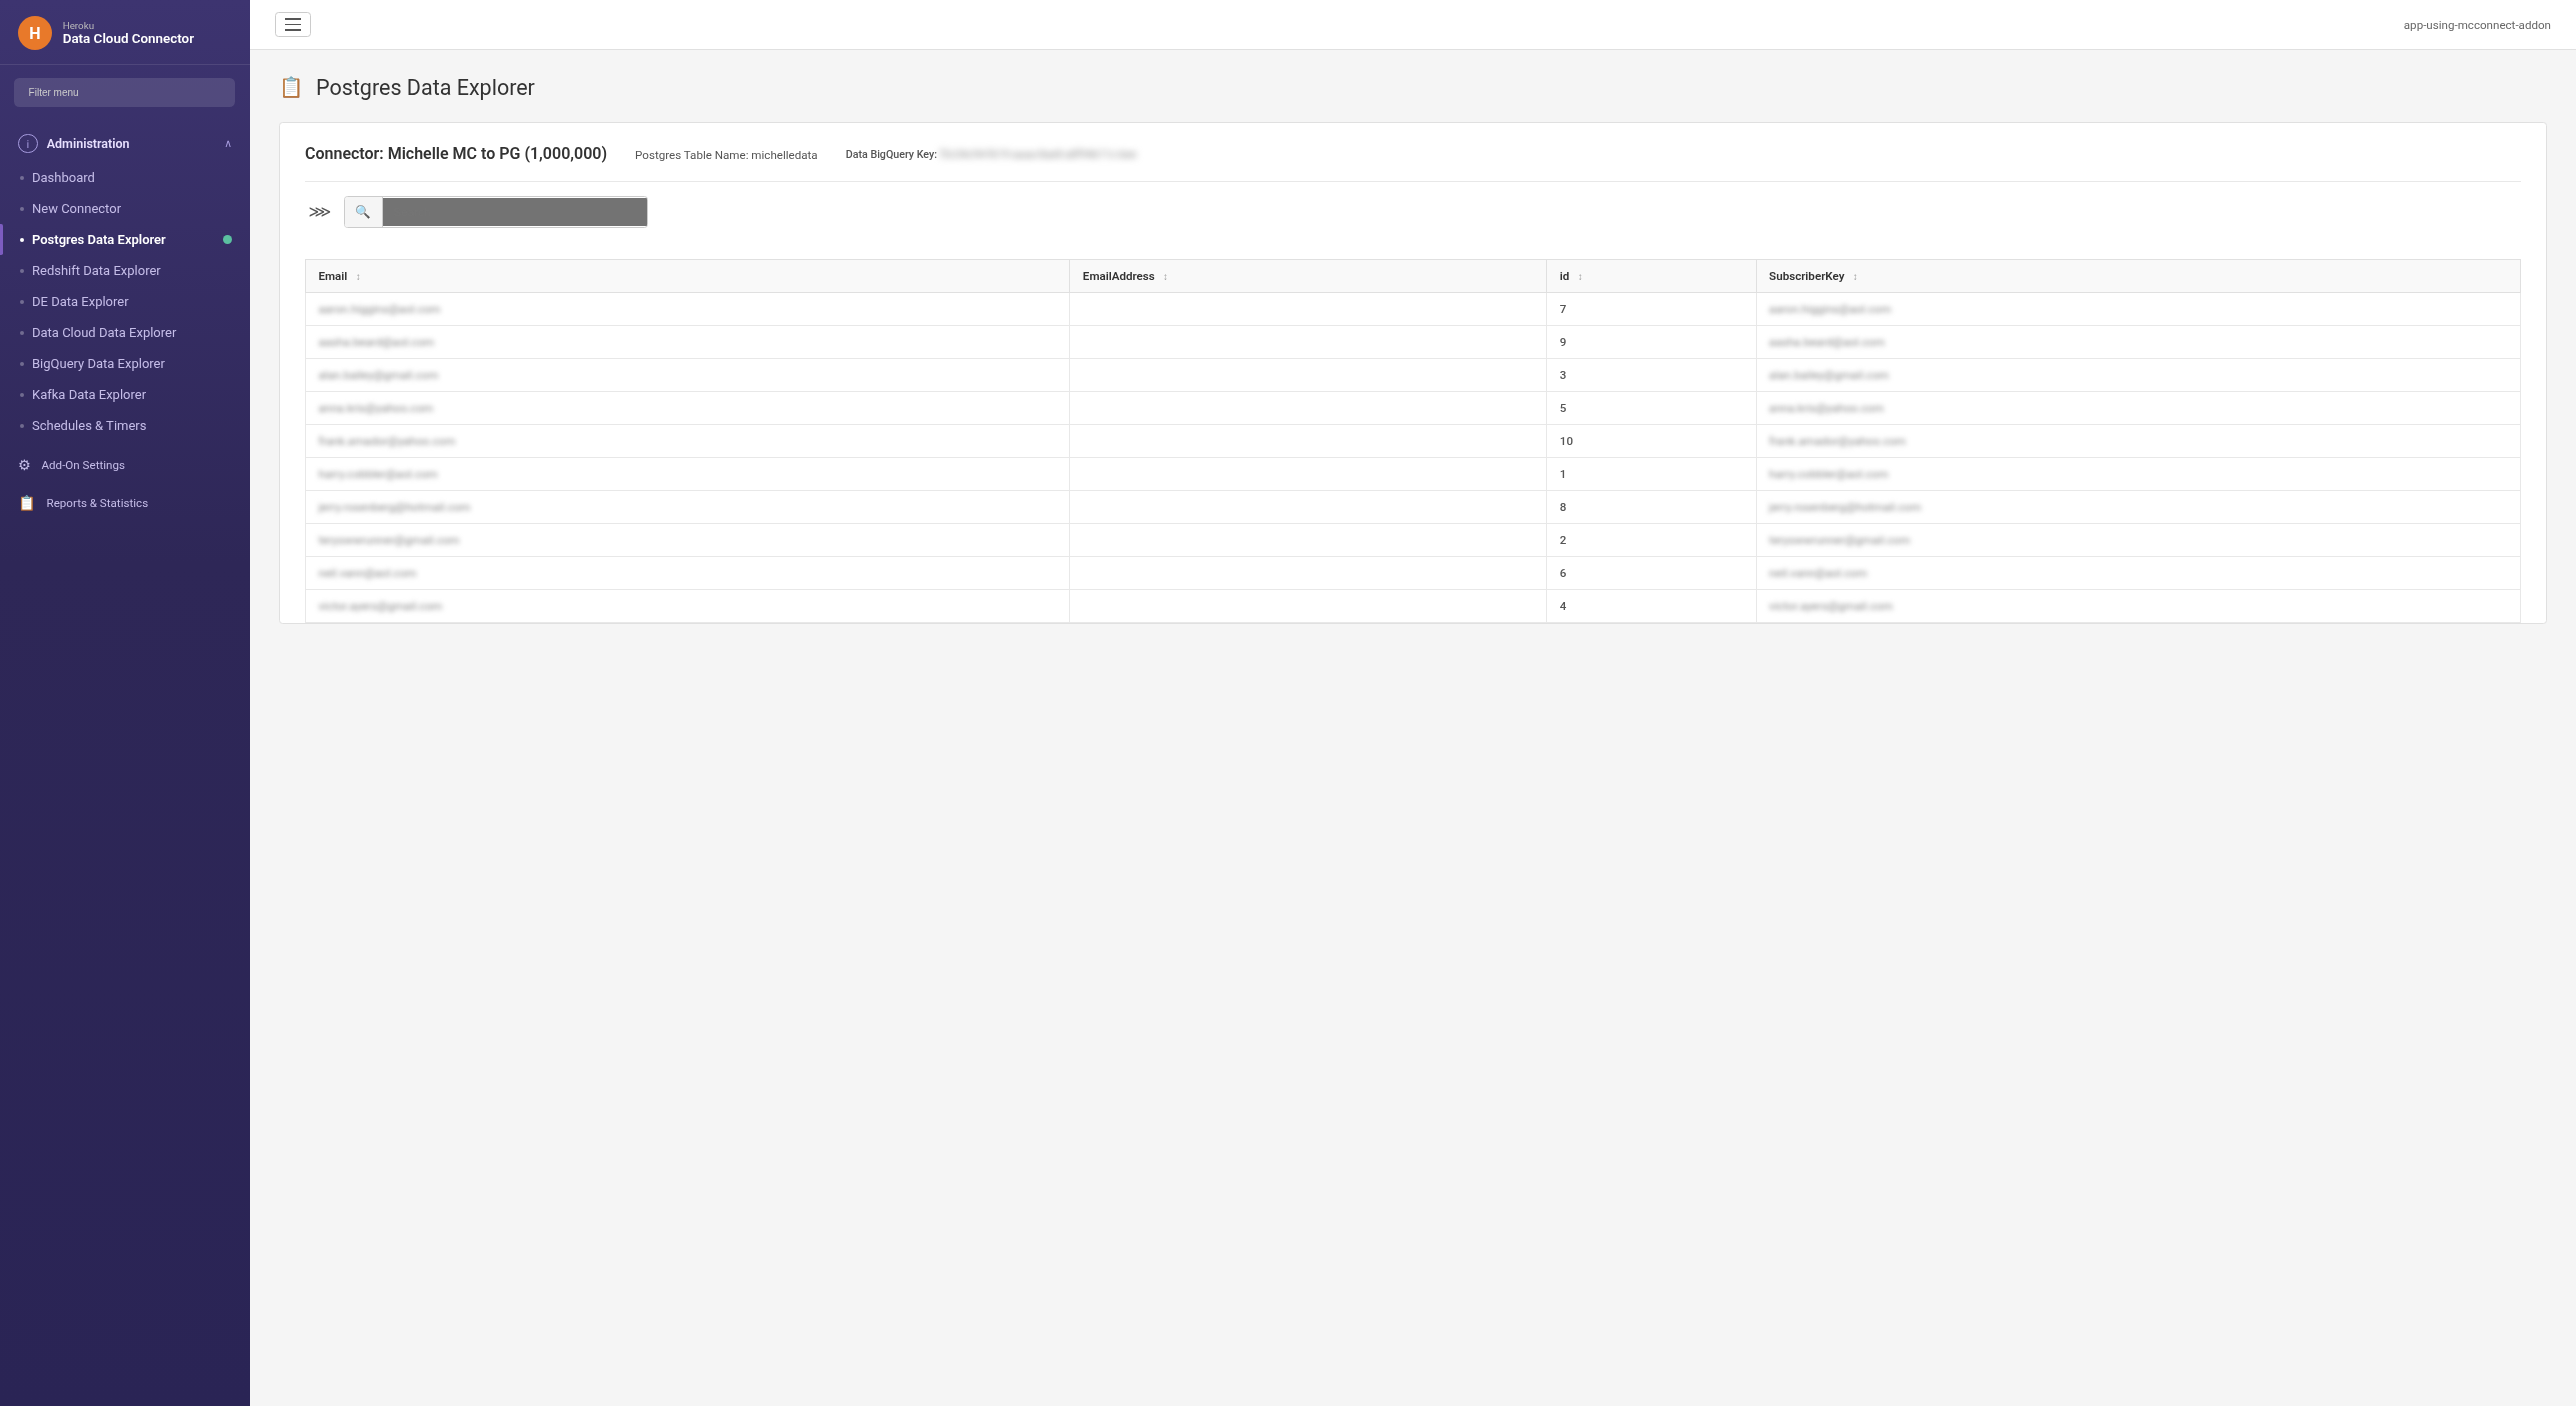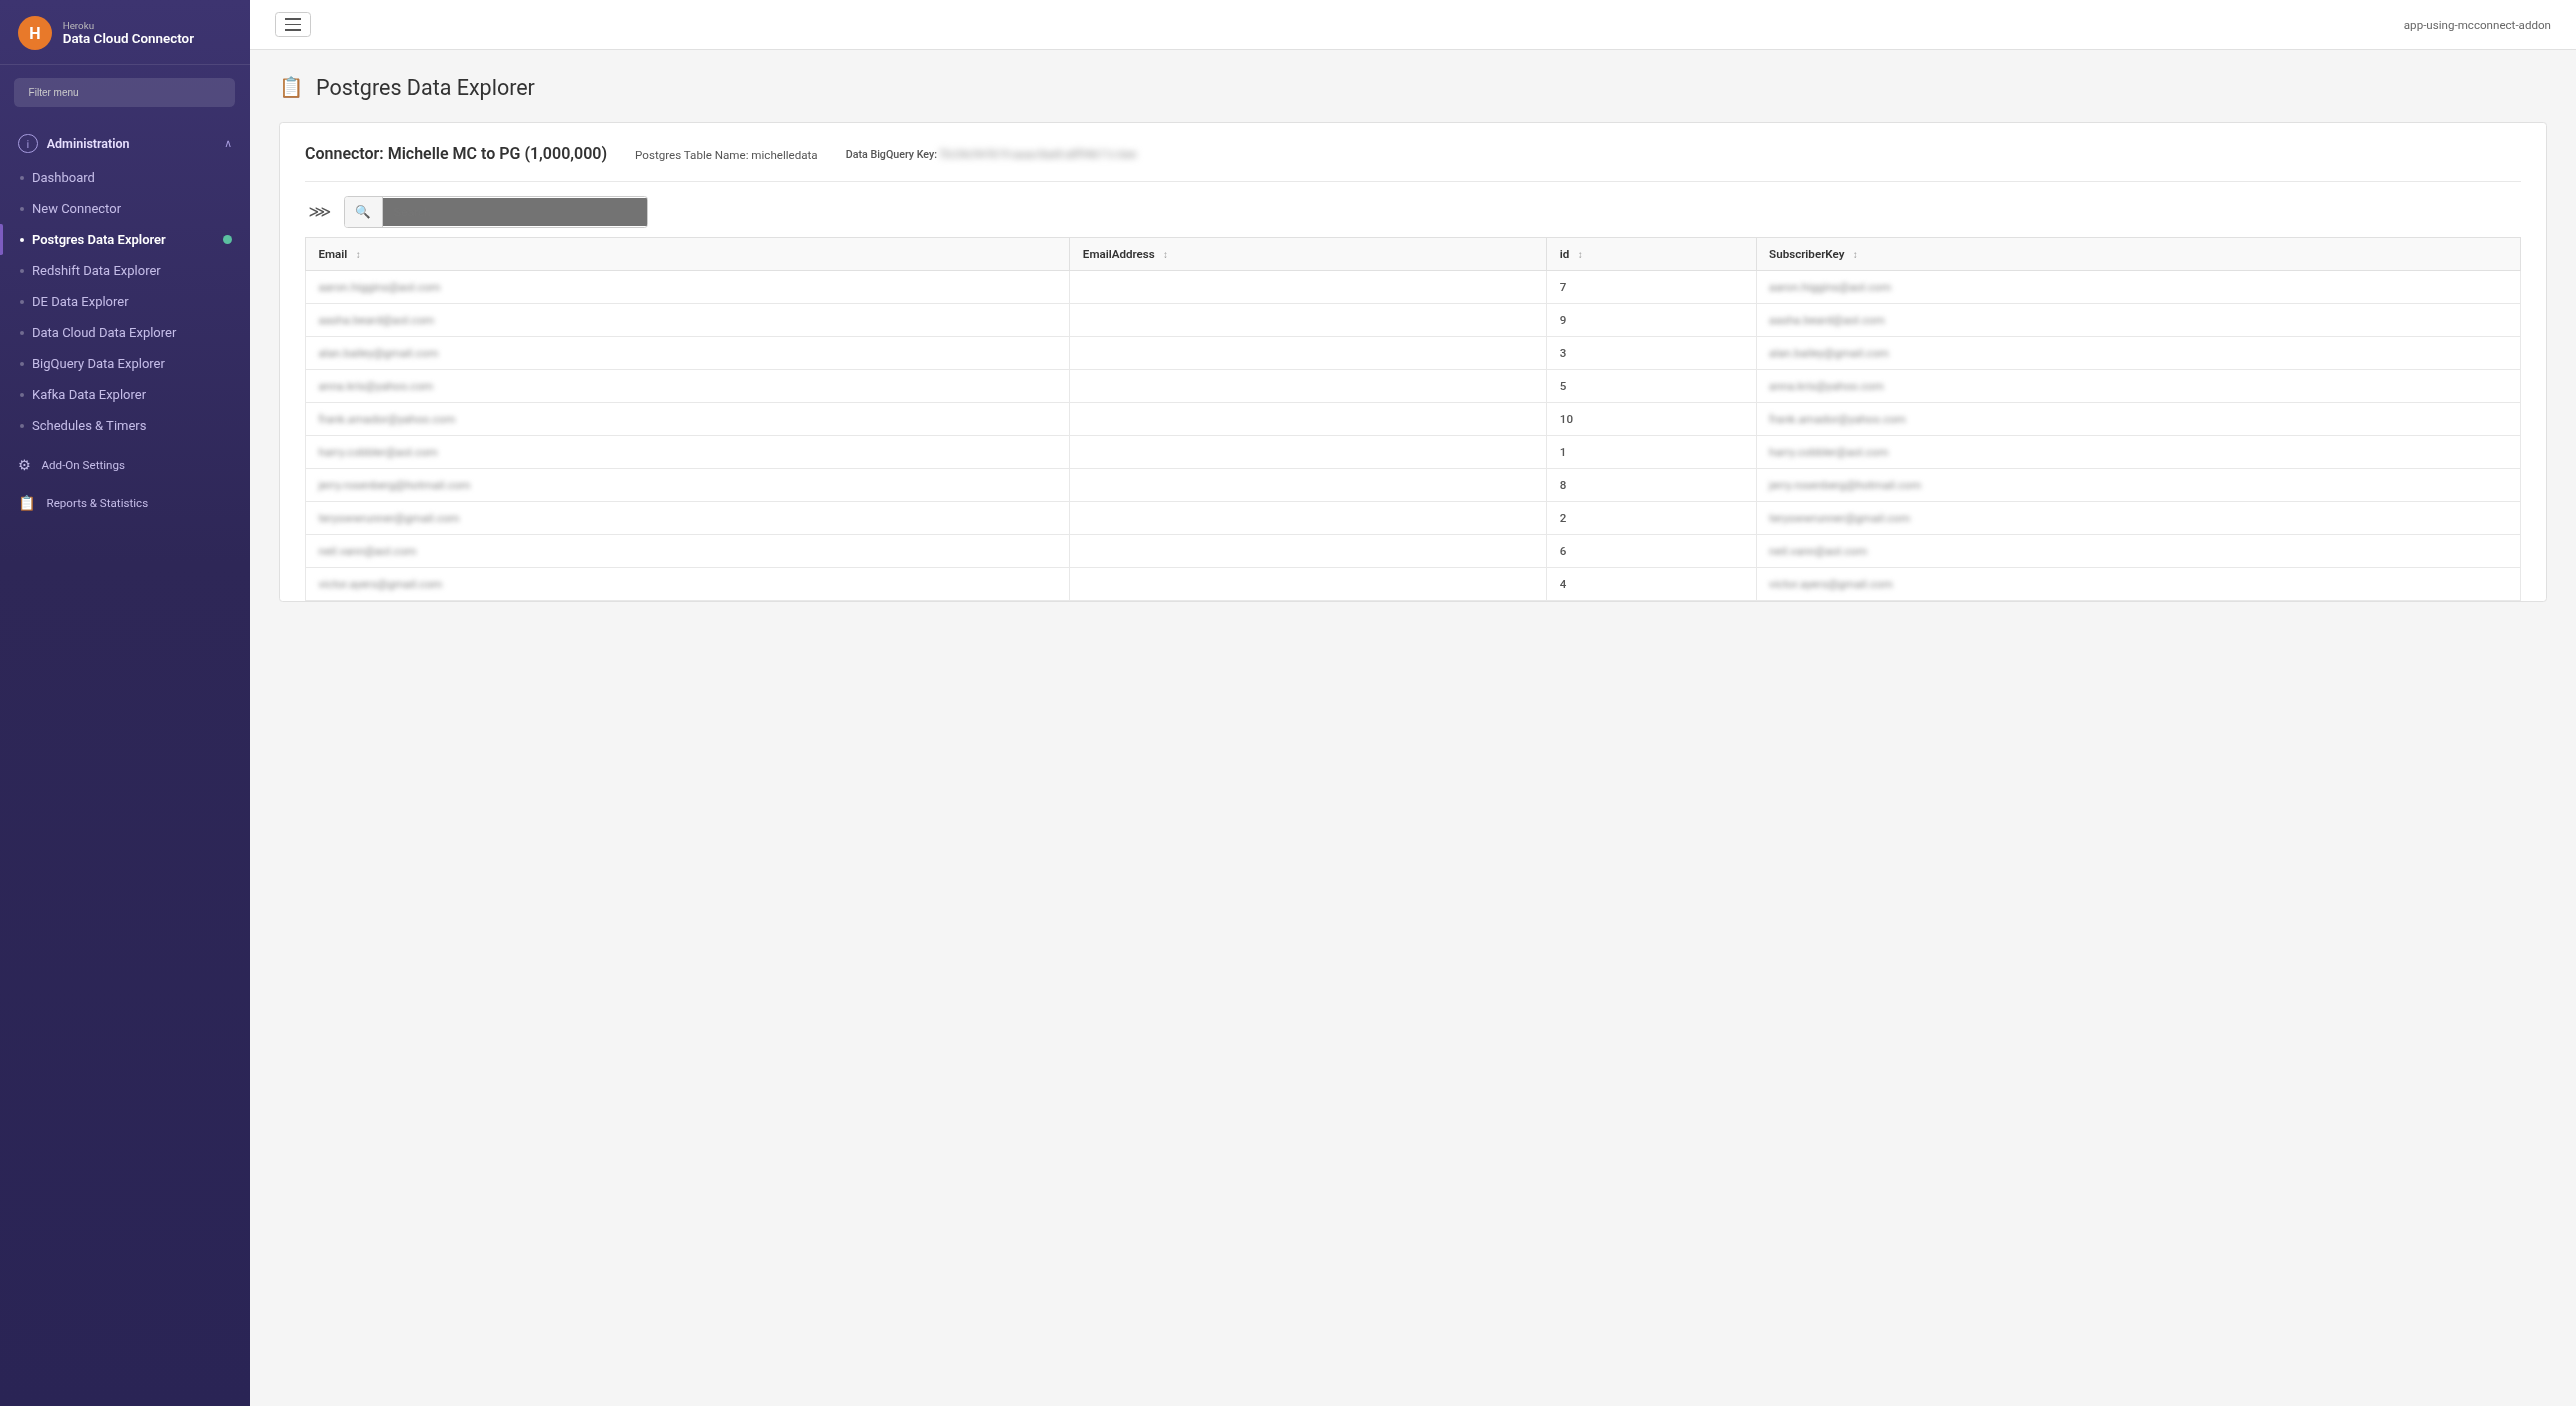--- a/index.html
+++ b/index.html
@@ -177,21 +177,21 @@
     }
     .search-input {
       border: none; outline: none;
       padding: 7.2px 10.7px; font-size: 11.6px;
       width: 100%; background: #737373;
     }
 
     
     .data-table {
       width: 100%; border-collapse: collapse;
-      margin-top: 9px;
+      margin-top: 31px;
     }
     .data-table th {
       background: #f9f9f9;
       border: 0.9px solid #e0e0e0;
       padding: 9px 12.5px;
       text-align: left;
       font-size: 11.6px;
       font-weight: 600;
       color: #333;
       white-space: nowrap;

